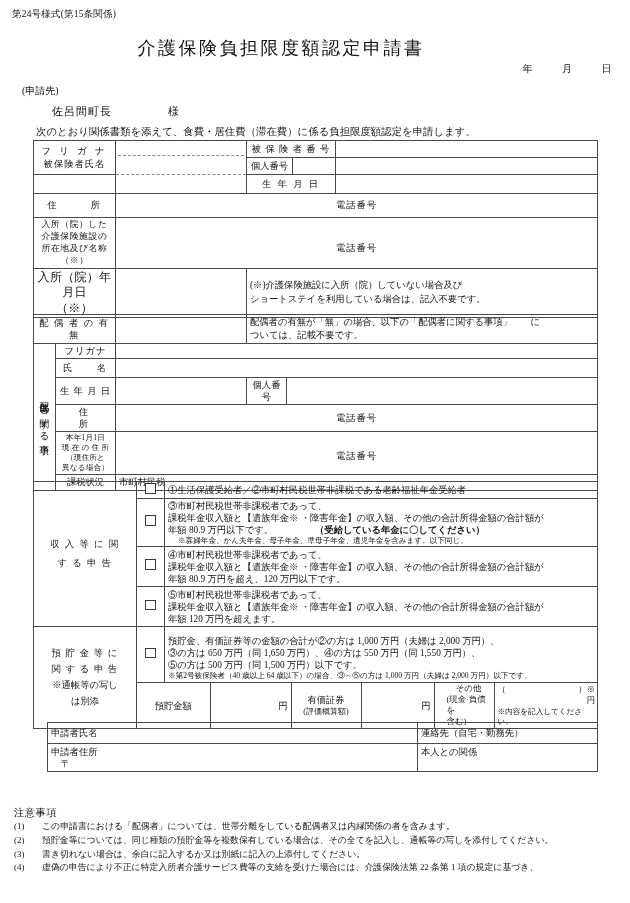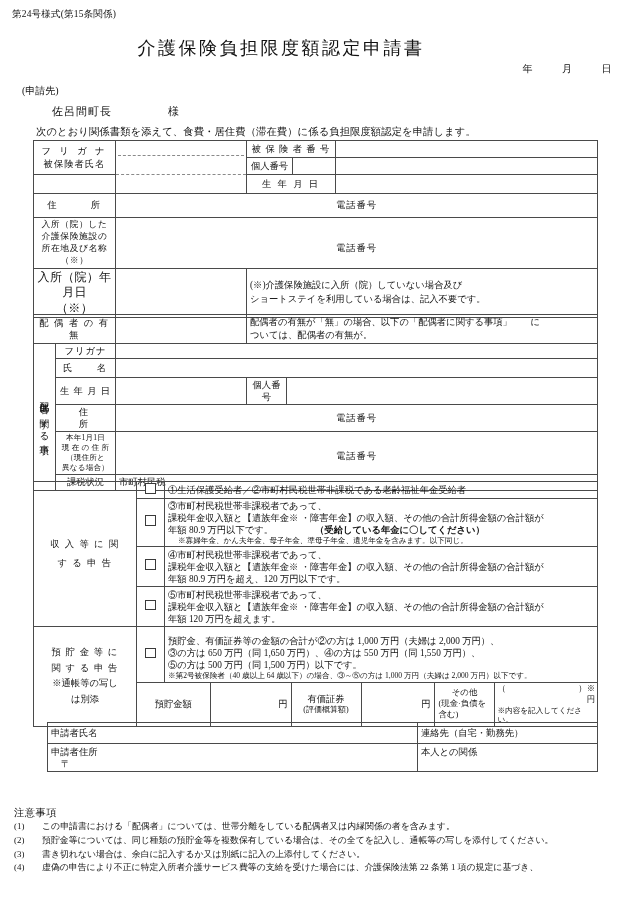--- a/index.html
+++ b/index.html
@@ -204,21 +204,21 @@
       <col style="width:40px">
         <col style="width:311px">
     </colgroup>
     <tbody>
 
       <tr style="height:23px;">
         <td colspan="2" class="lbl sp2">配 偶 者 の 有 無</td>
         <td></td>
         <td colspan="2" class="tiny2" style="line-height:1.4;">
           <div>配偶者の有無が「無」の場合、以下の「配偶者に関する事項」　　に</div>
-          <div>ついては、配偶者の有無が。</div>
+          <div>ついては、記載不要です。</div>
         </td>
       </tr>
 
       <tr style="height:15px;">
         <td rowspan="6" style="padding:0;">
           <div class="vwrap">
             <div class="vert">配偶者に関する事項</div>
           </div>
         </td>
         <td class="ctr" style="letter-spacing:1px;">フリガナ</td>
@@ -373,21 +373,21 @@
                 <td class="rgt nobt nobb" style="border-top:none;border-bottom:none;">
                   <span>円</span>
                 </td>
                 <td class="ctr nobt nobb" style="border-top:none;border-bottom:none;line-height:1.35;">
                   <div>有価証券</div>
                   <div class="tiny2">(評価概算額)</div>
                 </td>
                 <td class="rgt nobt nobb" style="border-top:none;border-bottom:none;border-right:0.7px dashed #9a9a9a;">
                   <span>円</span>
                 </td>
-                <td class="ctr nobt nobb" style="border-top:none;border-bottom:none;font-size:8.4px;line-height:1.3;text-align:left;padding-left:4px;">
+                <td class="ctr nobt nobb" style="border-top:none;border-bottom:none;font-size:8.4px;line-height:1.3;text-align:left;padding-left:12px;">
                   <div style="text-align:center;">その他</div>
                   <div>(現金·負債を</div>
                   <div>含む)</div>
                 </td>
                 <td class="nobt nobb nobr" style="border-top:none;border-bottom:none;border-right:none;font-size:8.4px;line-height:1.3;position:relative;">
                   <div style="display:flex;justify-content:space-between;">
                     <span>（</span>
                     <span>）※</span>
                   </div>
                   <div class="rgt">円</div>

